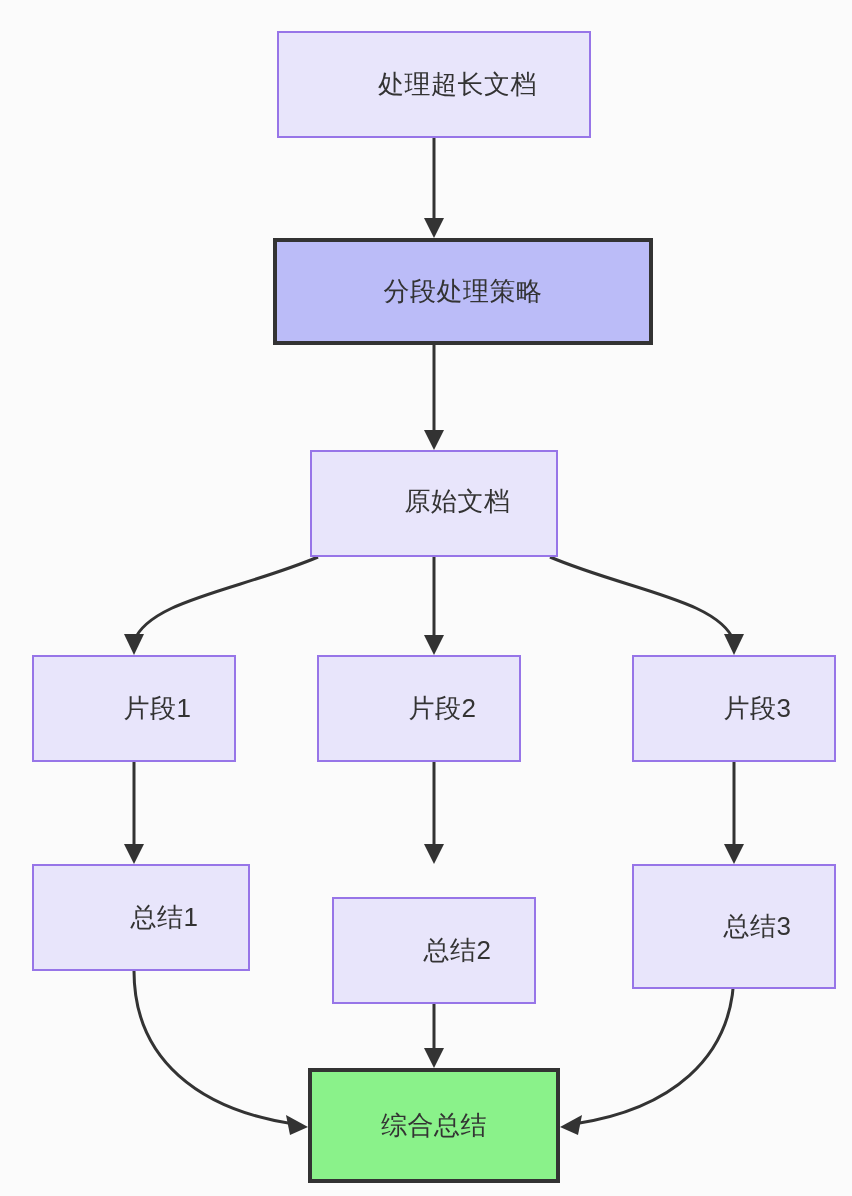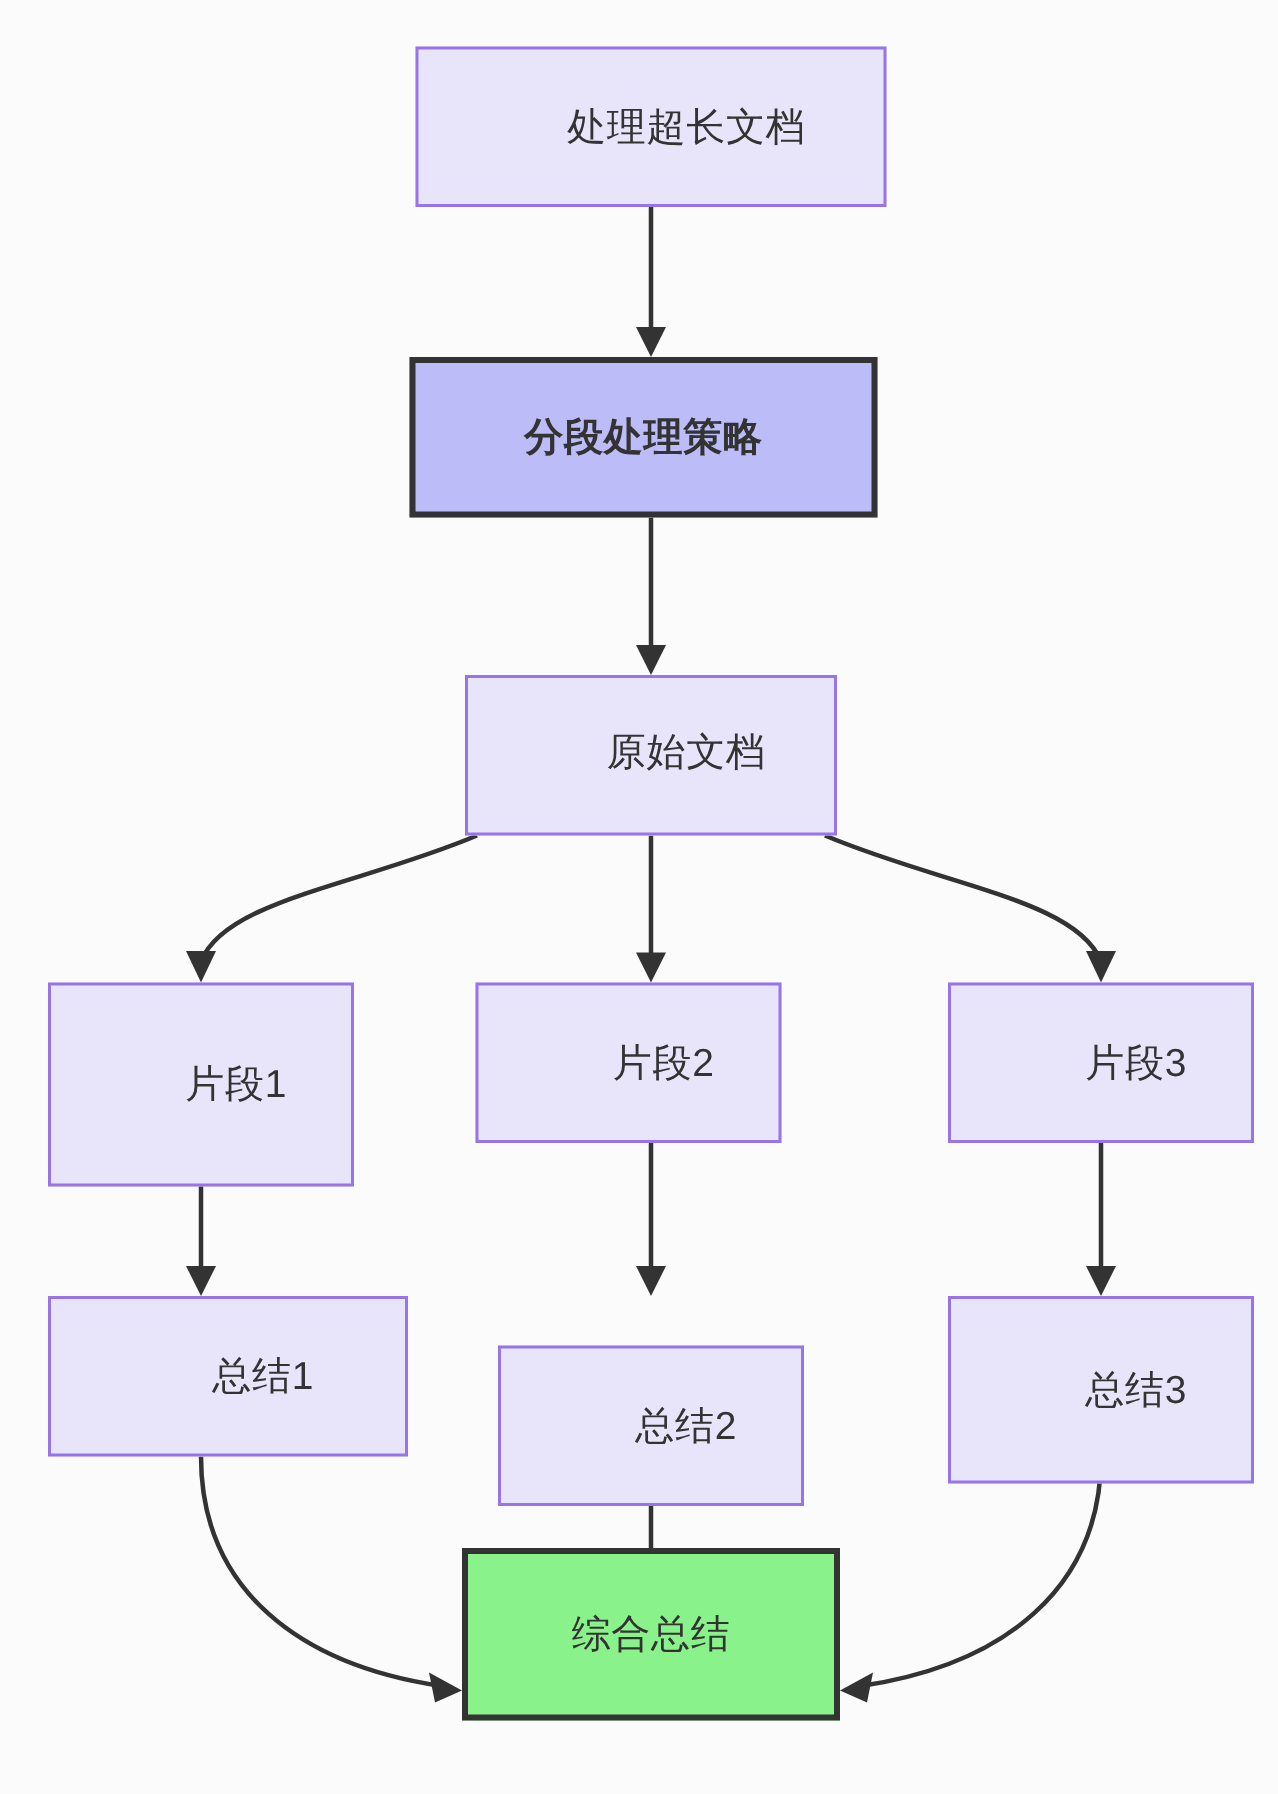--- a/index.html
+++ b/index.html
@@ -100,49 +100,49 @@
     <polygon class="edge-head" points="434,1068 424,1048 444,1048"></polygon>
 
     <path class="edge-path" d="M 734 971 C 734 1060 668 1110 574 1124"></path>
     <polygon class="edge-head" points="560,1127 582,1115 578,1135"></polygon>
   </svg>
 
   <div class="node node-light" style="left:277px; top:31px; width:314px; height:107px;">
     <span>处理超长文档</span>
   </div>
 
-  <div class="node node-strong" style="left:273px; top:238px; width:312px; height:107px;font-weight:bold;">
+  <div class="node node-strong" style="left:273px; top:238px; width:380px; height:107px;">
     <span>分段处理策略</span>
   </div>
 
   <div class="node node-light" style="left:310px; top:450px; width:248px; height:107px;font-family:Liberation Mono, monospace;">
     <span>原始文档</span>
   </div>
 
-  <div class="node node-light" style="left:32px; top:655px; width:204px; height:136px;">
+  <div class="node node-light" style="left:32px; top:655px; width:204px; height:107px;">
     <span>片段1</span>
   </div>
 
   <div class="node node-light" style="left:317px; top:655px; width:204px; height:107px;">
     <span>片段2</span>
   </div>
 
   <div class="node node-light" style="left:632px; top:655px; width:204px; height:107px;">
     <span>片段3</span>
   </div>
 
-  <div class="node node-light" style="left:32px; top:864px; width:240px; height:107px;text-align:center;">
+  <div class="node node-light" style="left:32px; top:864px; width:218px; height:107px;text-align:center;">
     <span>总结1</span>
   </div>
 
   <div class="node node-light" style="left:332px; top:864px; width:204px; height:107px;margin-top:33px;">
     <span>总结2</span>
   </div>
 
   <div class="node node-light" style="left:632px; top:864px; width:204px; height:125px;">
     <span>总结3</span>
   </div>
 
-  <div class="node node-green" style="left:308px; top:1032px; width:252px; height:115px;">
+  <div class="node node-green" style="left:308px; top:1068px; width:252px; height:115px;">
     <span>综合总结</span>
   </div>
 
 </div>
 
 </body></html>

